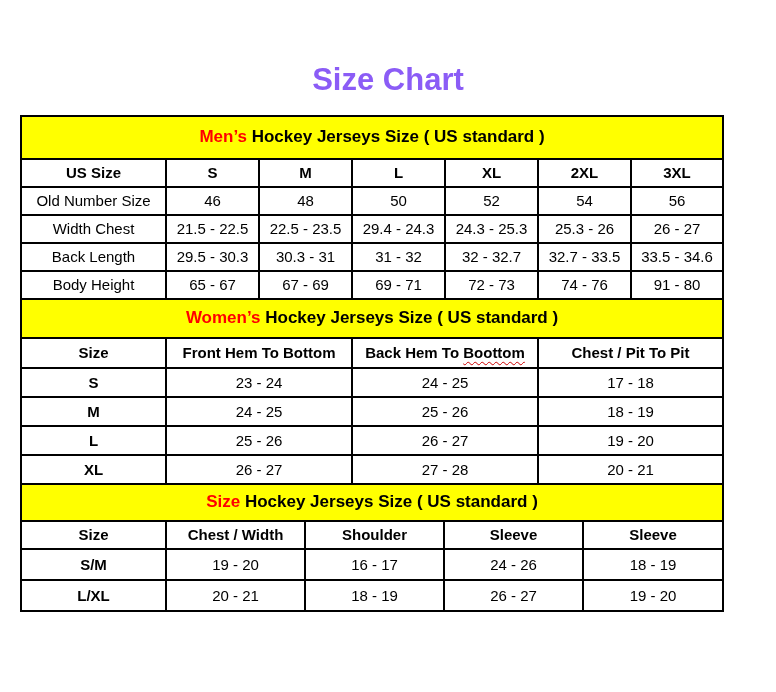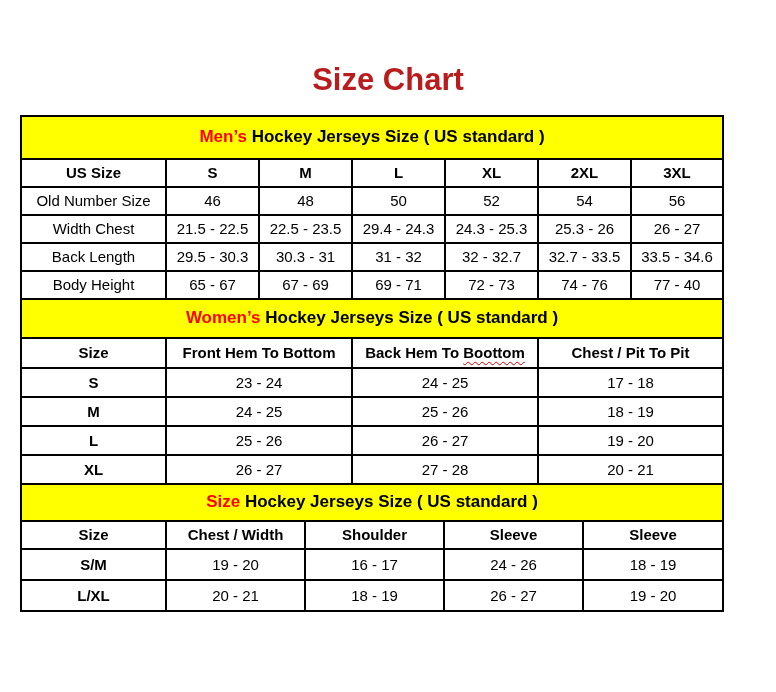--- a/index.html
+++ b/index.html
@@ -18,21 +18,21 @@
     position: relative;
     width: 776px;
     height: 692px;
   }
   .page-title {
     margin: 0;
     padding-top: 62px;
     text-align: center;
     font-size: 31px;
     font-weight: bold;
-    color: #b91c1c;
+    color: #8b5cf6;
     letter-spacing: 0px;
     line-height: 1.15;
   }
   .tables {
     width: 702px;
     margin: 17px 0 0 20px;
   }
   table {
     border-collapse: collapse;
     table-layout: fixed;
@@ -147,21 +147,21 @@
         <td>32.7 - 33.5</td>
         <td>33.5 - 34.6</td>
       </tr>
       <tr class="data">
         <td>Body Height</td>
         <td>65 - 67</td>
         <td>67 - 69</td>
         <td>69 - 71</td>
         <td>72 - 73</td>
         <td>74 - 76</td>
-        <td>77 - 40</td>
+        <td>91 - 80</td>
       </tr>
     </tbody>
       </table>
 
     <table class="women">
       <colgroup>
         <col style="width:145px">
           <col style="width:186px">
           <col style="width:186px">
           <col style="width:185px">

